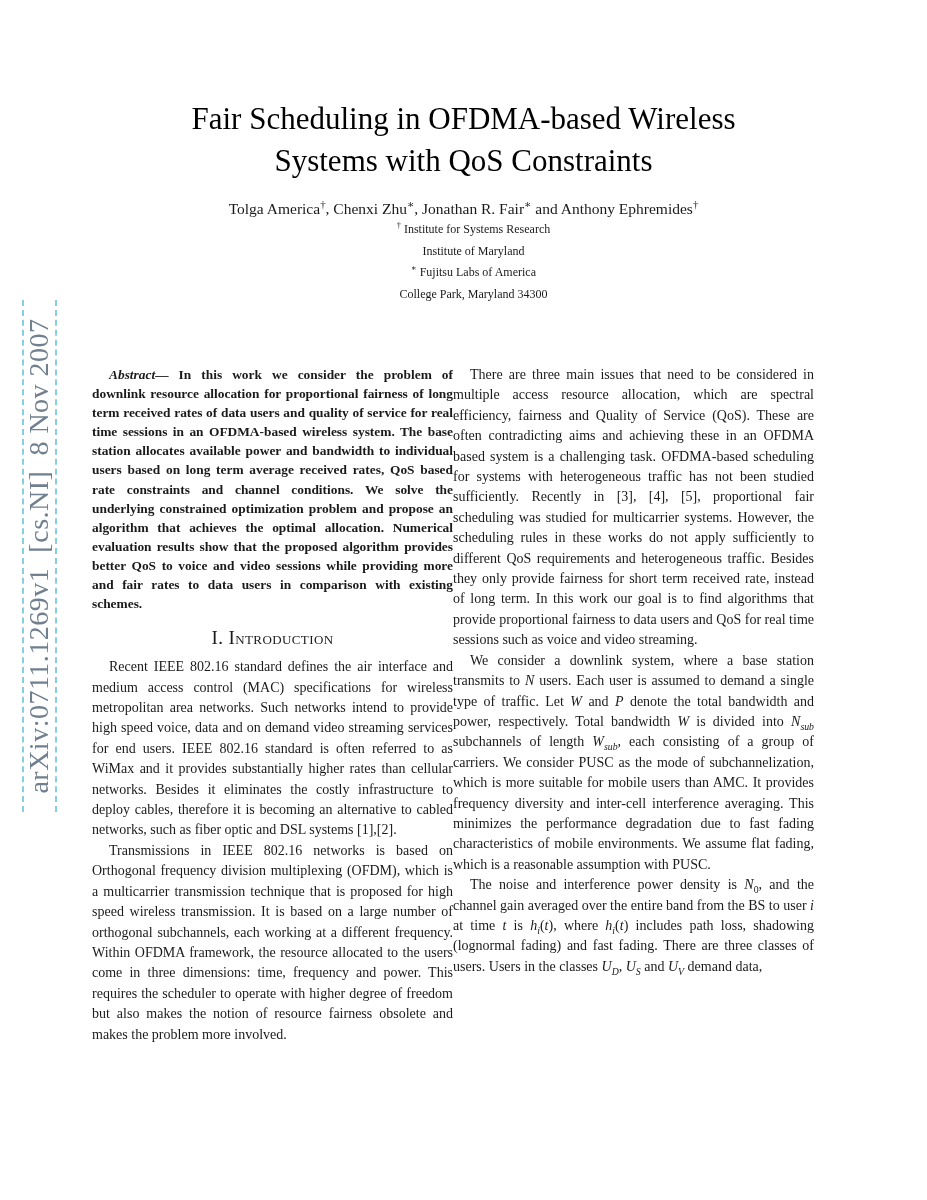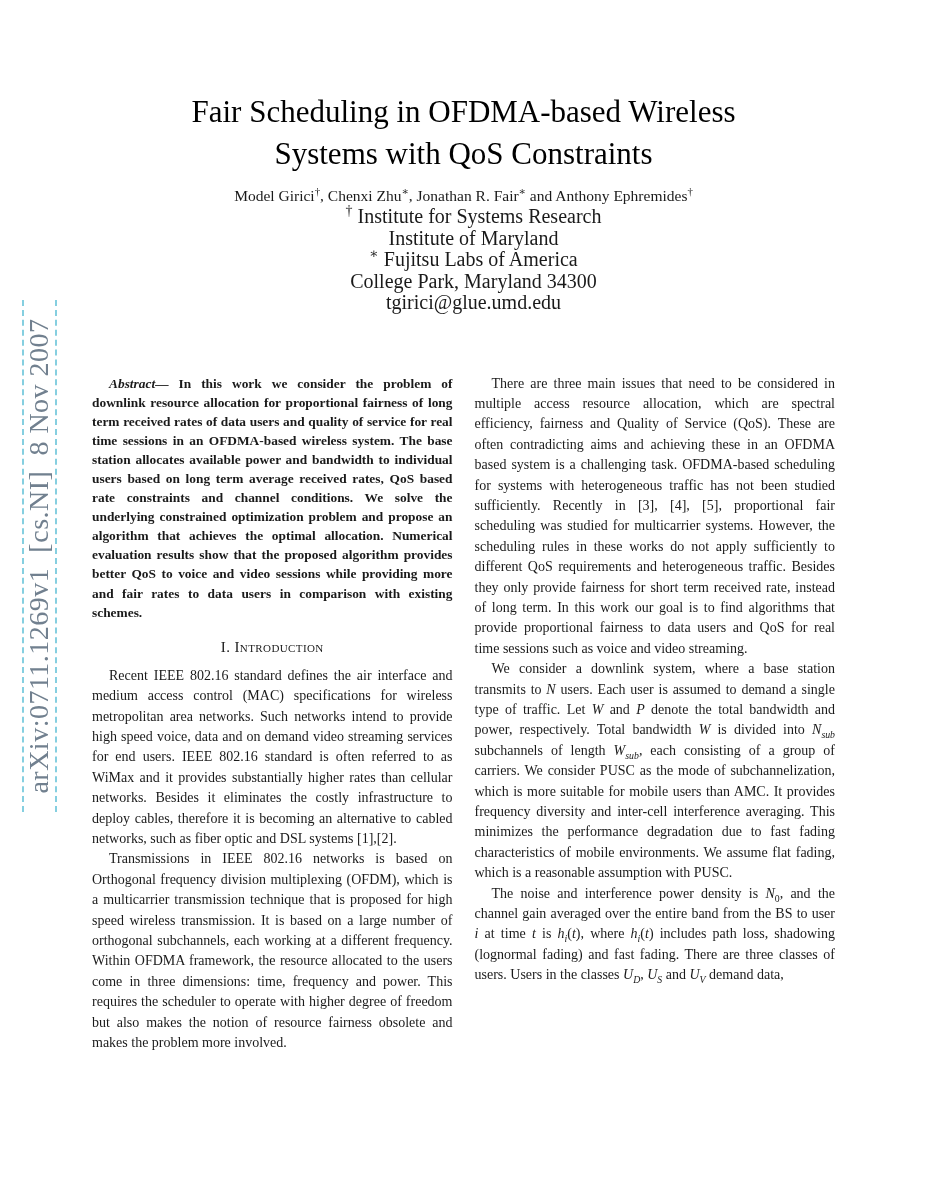--- a/index.html
+++ b/index.html
@@ -37,63 +37,62 @@
     color: #71808f;
     letter-spacing: 0.5px;
   }
 
   
   .header {
     padding-top: 82px;
     text-align: center;
   }
   .title {
-    margin: 9px;
+    margin: 16px;
     font-size: 31px;
     font-weight: 400;
     line-height: 42px;
     color: #000000;
   }
   .title-line { display: block; }
   .authors {
     margin-top: 10px;
     font-size: 15.5px;
     line-height: 21px;
   }
   .affil {
-    font-size: 20px;
+    font-size: 12px;
     line-height: 21.5px;
     padding-left: 20px;
   }
   .affil:first-of-type { margin-top: 4px; }
 
   
   .columns {
     display: flex;
-    gap: 22px;
     margin: 60px 92px 0;
   }
   .col {
     width: 361px;
     font-size: 14px;
     line-height: 20.4px;
     text-align: justify;
     hyphens: auto;
   }
   .col p {
     margin: 0;
     text-indent: 17px;
   }
   .abstract {
     font-size: 13.4px;
     line-height: 19.1px;
   }
   .section-heading {
     margin: 15px 0 9px;
-    font-size: 15px;
+    font-size: 19px;
     font-weight: 400;
     font-variant: small-caps;
     letter-spacing: 0.4px;
     text-align: center;
     text-indent: 0;
     line-height: 20px;
   }
 
   
   .seg-i  { font-style: italic; }
@@ -109,26 +108,25 @@
 
   <div class="stamp-line stamp-line-left"></div>
   <div class="stamp-line stamp-line-right"></div>
   <div class="arxiv-stamp">arXiv:0711.1269v1  [cs.NI]  8 Nov 2007</div>
 
   <div class="header">
     <h1 class="title">
       <span class="title-line">Fair Scheduling in OFDMA-based Wireless</span>
       <span class="title-line">Systems with QoS Constraints</span>
     </h1>
-    <div class="authors"><span>Model Girici</span><span class="seg-sup">†</span><span>, Chenxi Zhu</span><span class="seg-sup">∗</span><span>, Jonathan R. Fair</span><span class="seg-sup">∗</span><span> and Anthony Ephremides</span><span class="seg-sup">†</span></div>
+    <div class="authors"><span>Tolga America</span><span class="seg-sup">†</span><span>, Chenxi Zhu</span><span class="seg-sup">∗</span><span>, Jonathan R. Fair</span><span class="seg-sup">∗</span><span> and Anthony Ephremides</span><span class="seg-sup">†</span></div>
     <div class="affil"><span class="seg-sup">†</span><span> Institute for Systems Research</span></div>
     <div class="affil">Institute of Maryland</div>
     <div class="affil"><span class="seg-sup">∗</span><span> Fujitsu Labs of America</span></div>
     <div class="affil">College Park, Maryland 34300</div>
-    <div class="affil">tgirici@glue.umd.edu</div>
   </div>
 
   <div class="columns">
     <div class="col">
       <p class="abstract"><span class="seg-bi">Abstract— </span><span class="seg-b">In this work we consider the problem of downlink resource allocation for proportional fairness of long term received rates of data users and quality of service for real time sessions in an OFDMA-based wireless system. The base station allocates available power and bandwidth to individual users based on long term average received rates, QoS based rate constraints and channel conditions. We solve the underlying constrained optimization problem and propose an algorithm that achieves the optimal allocation. Numerical evaluation results show that the proposed algorithm provides better QoS to voice and video sessions while providing more and fair rates to data users in comparison with existing schemes.</span></p>
       <h2 class="section-heading">I. Introduction</h2>
       <p>Recent IEEE 802.16 standard defines the air interface and medium access control (MAC) specifications for wireless metropolitan area networks. Such networks intend to provide high speed voice, data and on demand video streaming services for end users. IEEE 802.16 standard is often referred to as WiMax and it provides substantially higher rates than cellular networks. Besides it eliminates the costly infrastructure to deploy cables, therefore it is becoming an alternative to cabled networks, such as fiber optic and DSL systems [1],[2].</p>
       <p>Transmissions in IEEE 802.16 networks is based on Orthogonal frequency division multiplexing (OFDM), which is a multicarrier transmission technique that is proposed for high speed wireless transmission. It is based on a large number of orthogonal subchannels, each working at a different frequency. Within OFDMA framework, the resource allocated to the users come in three dimensions: time, frequency and power. This requires the scheduler to operate with higher degree of freedom but also makes the notion of resource fairness obsolete and makes the problem more involved.</p>
     </div>
     <div class="col">

